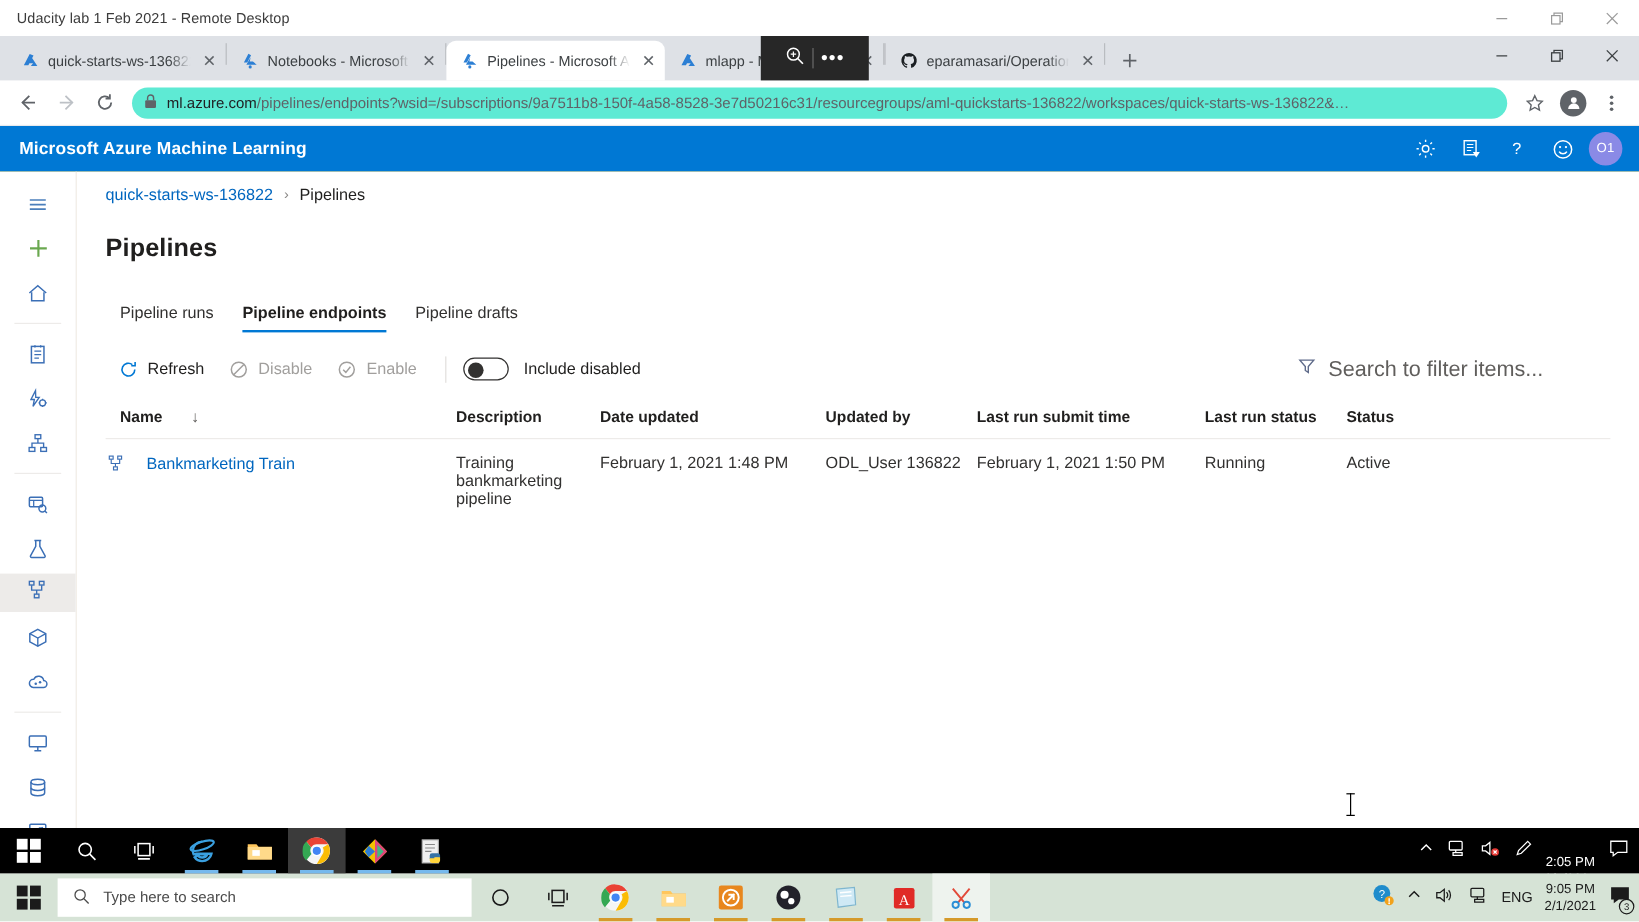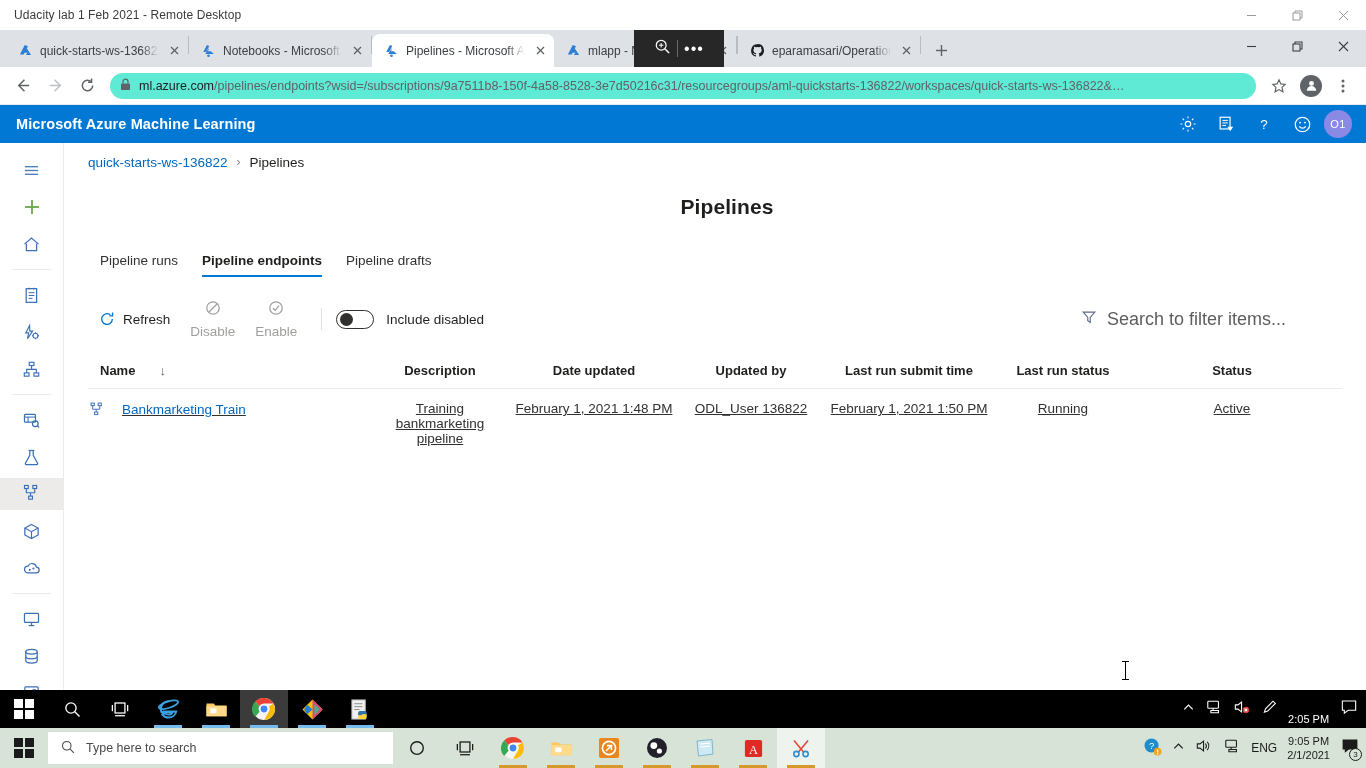--- a/index.html
+++ b/index.html
@@ -85,21 +85,21 @@
   .omnibox .url { white-space: nowrap; overflow: hidden; }
   .omnibox .url .host { color: #202124; }
   .omnibox .url .path { color: #5f6368; }
   .tb-right { display: flex; align-items: center; gap: 2px; }
   .avatar-chrome {
     width: 22px; height: 22px; border-radius: 50%; background: #5f6368;
     display: flex; align-items: center; justify-content: center; color: #fff;
   }
 
   
-  .aml { position: relative; height: 585px; background: #eab308; text-align: center; }
+  .aml { position: relative; height: 585px; background: #eab308; }
   .aml-header {
     height: 38px; background: #0078d4; display: flex; align-items: center;
     padding-left: 16px; color: #ffffff;
   }
   .aml-brand { font-size: 14.5px; font-weight: bold; letter-spacing: .1px; }
   .aml-header-icons { margin-left: auto; display: flex; align-items: center; gap: 6px; padding-right: 14px; }
   .hdr-icon { width: 32px; height: 32px; display: flex; align-items: center; justify-content: center; color: #ffffff; }
   .aml-avatar {
     width: 28px; height: 28px; border-radius: 50%; background: #8a8ae6;
     display: flex; align-items: center; justify-content: center;
@@ -143,21 +143,21 @@
     height: 2px; background: #0078d4;
   }
 
   .toolbar {
     display: flex; align-items: center; gap: 0; padding: 16px 24px 0 24px;
   }
   .tb-cmd {
     display: flex; align-items: center; gap: 8px; font-size: 13.5px;
     color: #201f1e; padding: 6px 10px;
   }
-  .tb-cmd.disabled { color: #a19f9d; flex-direction: column; }
+  .tb-cmd.disabled { color: #a19f9d; }
   .tb-cmd .ico { width: 17px; height: 17px; display: flex; align-items: center; justify-content: center; }
   .tb-cmd .ico.blue { color: #0078d4; }
   .tb-divider { width: 1px; height: 22px; background: #e1dfdd; margin: 0 14px; }
   .toggle-wrap { display: flex; align-items: center; gap: 12px; }
   .toggle {
     width: 38px; height: 19px; border-radius: 10px; border: 1px solid #323130;
     background: #ffffff; position: relative;
   }
   .toggle .knob {
     position: absolute; left: 3px; top: 2.5px; width: 13px; height: 13px;
@@ -166,21 +166,21 @@
   .toggle-label { font-size: 13.5px; color: #201f1e; }
   .filter-box { margin-left: auto; display: flex; align-items: center; gap: 10px; padding-right: 56px; }
   .filter-box .funnel { color: #5f6b8a; }
   .filter-text { font-size: 18px; color: #605e5c; }
 
   .grid { padding: 0 24px 0 24px; margin-top: 18px; }
   .grid-head {
     display: flex; align-items: center; border-bottom: 1px solid #edebe9;
     padding-bottom: 10px; font-size: 13px; font-weight: bold; color: #201f1e;
   }
-  .grid-row { display: flex; align-items: flex-start; padding: 12px 0 14px 0; font-size: 13.5px; color: #323130; text-decoration: underline; }
+  .grid-row { display: flex; align-items: flex-start; padding: 12px 0 14px 0; font-size: 13.5px; color: #323130; }
   .c-name { width: 292px; flex: 0 0 292px; display: flex; align-items: center; gap: 16px; }
   .c-desc { width: 120px; flex: 0 0 120px; }
   .c-date { width: 188px; flex: 0 0 188px; }
   .c-by { width: 126px; flex: 0 0 126px; }
   .c-lastrun { width: 190px; flex: 0 0 190px; }
   .c-status { width: 118px; flex: 0 0 118px; }
   .c-active { flex: 1 1 auto; }
   .sort-arrow { margin-left: 8px; color: #605e5c; font-weight: normal; }
   .row-icon { width: 18px; flex: 0 0 18px; color: #3b6fb6; display: flex; align-items: center; justify-content: center; }
   .row-link { color: #0066bf; }

